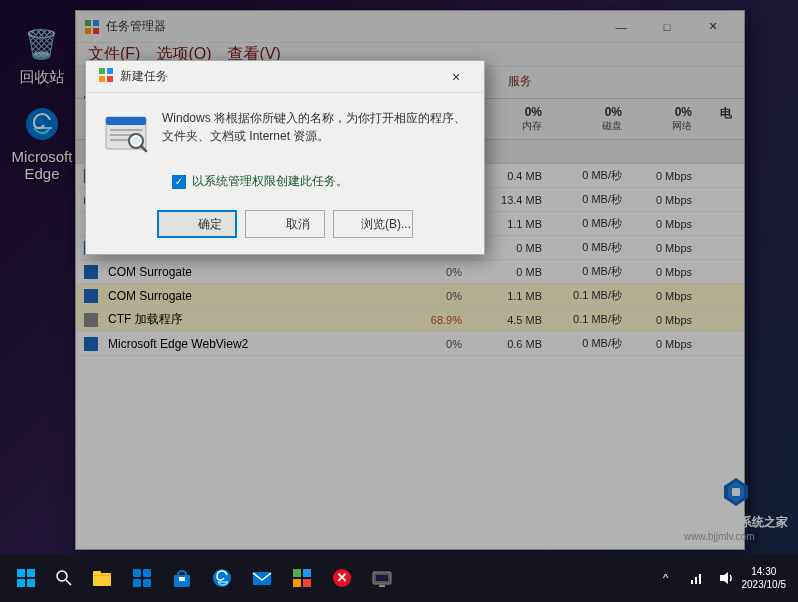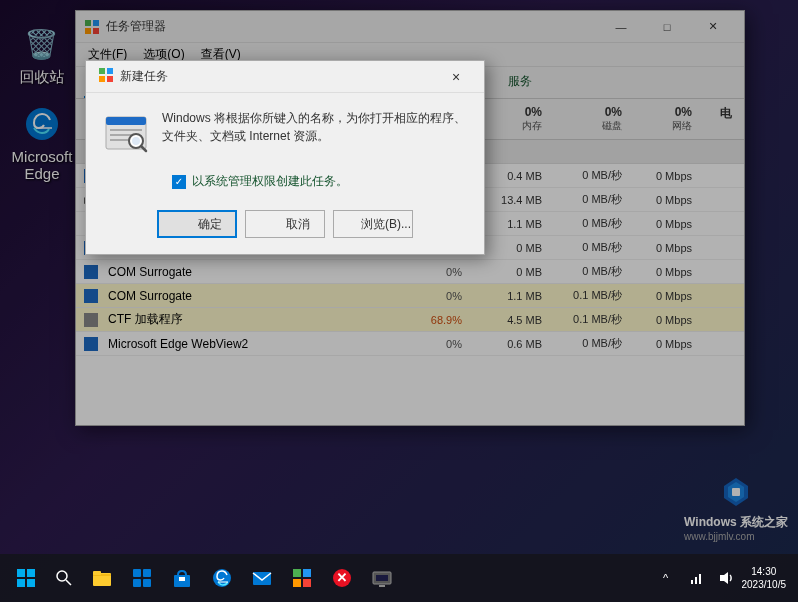--- a/index.html
+++ b/index.html
@@ -86,21 +86,21 @@
       gap: 6px;
       flex-direction: column;
     }
 
     
     .taskmanager {
       position: absolute;
       top: 10px;
       left: 75px;
       width: 670px;
-      height: 416px;
+      height: 540px;
       background: #f0f0f0;
       border: 1px solid #aaa;
       box-shadow: 4px 4px 20px rgba(0,0,0,0.5);
       display: flex;
       flex-direction: column;
     }
     .tm-titlebar {
       background: #f0f0f0;
       height: 32px;
       display: flex;
@@ -120,36 +120,36 @@
     .tm-menubar {
       height: 24px;
       display: flex;
       align-items: center;
       padding: 0 4px;
       border-bottom: 1px solid #ddd;
       background: #f0f0f0;
     }
     .tm-menu-item {
       padding: 2px 8px;
-      font-size: 12px;
+      font-size: 16px;
       cursor: pointer;
-      color: #000000;
+      color: #7f1d1d;
     }
 
     .tm-tabs {
       display: flex;
       border-bottom: 1px solid #ccc;
       background: #f0f0f0;
       padding: 0 8px;
     }
     .tm-tab {
       padding: 6px 16px;
       font-size: 12px;
       cursor: pointer;
-      color: #14532d;
+      color: #7f1d1d;
       border-bottom: 2px solid transparent;
     }
     .tm-tab.active { border-bottom: 2px solid #0078d4; color: #0078d4; }
 
     .tm-table-header {
       display: grid;
       grid-template-columns: 1fr 60px 80px 80px 70px 40px;
       background: #f0f0f0;
       border-bottom: 1px solid #ccc;
       padding: 4px 8px;

